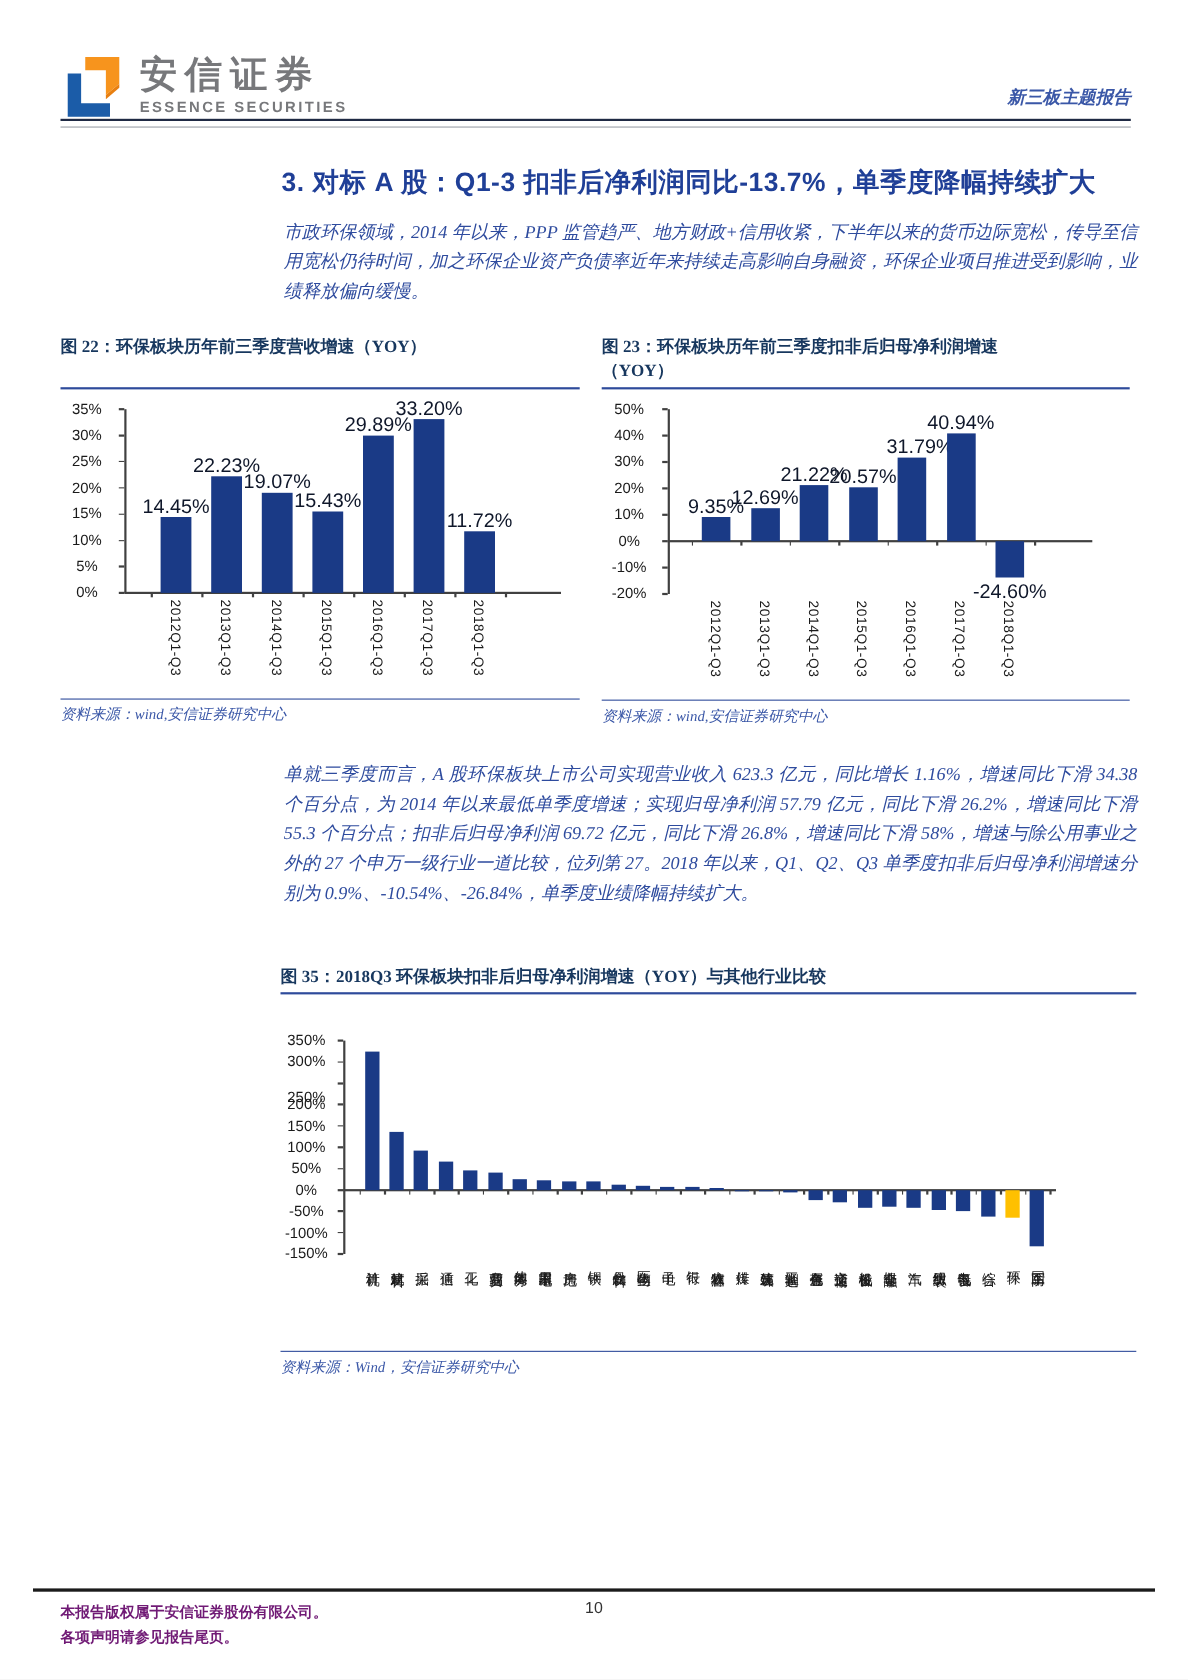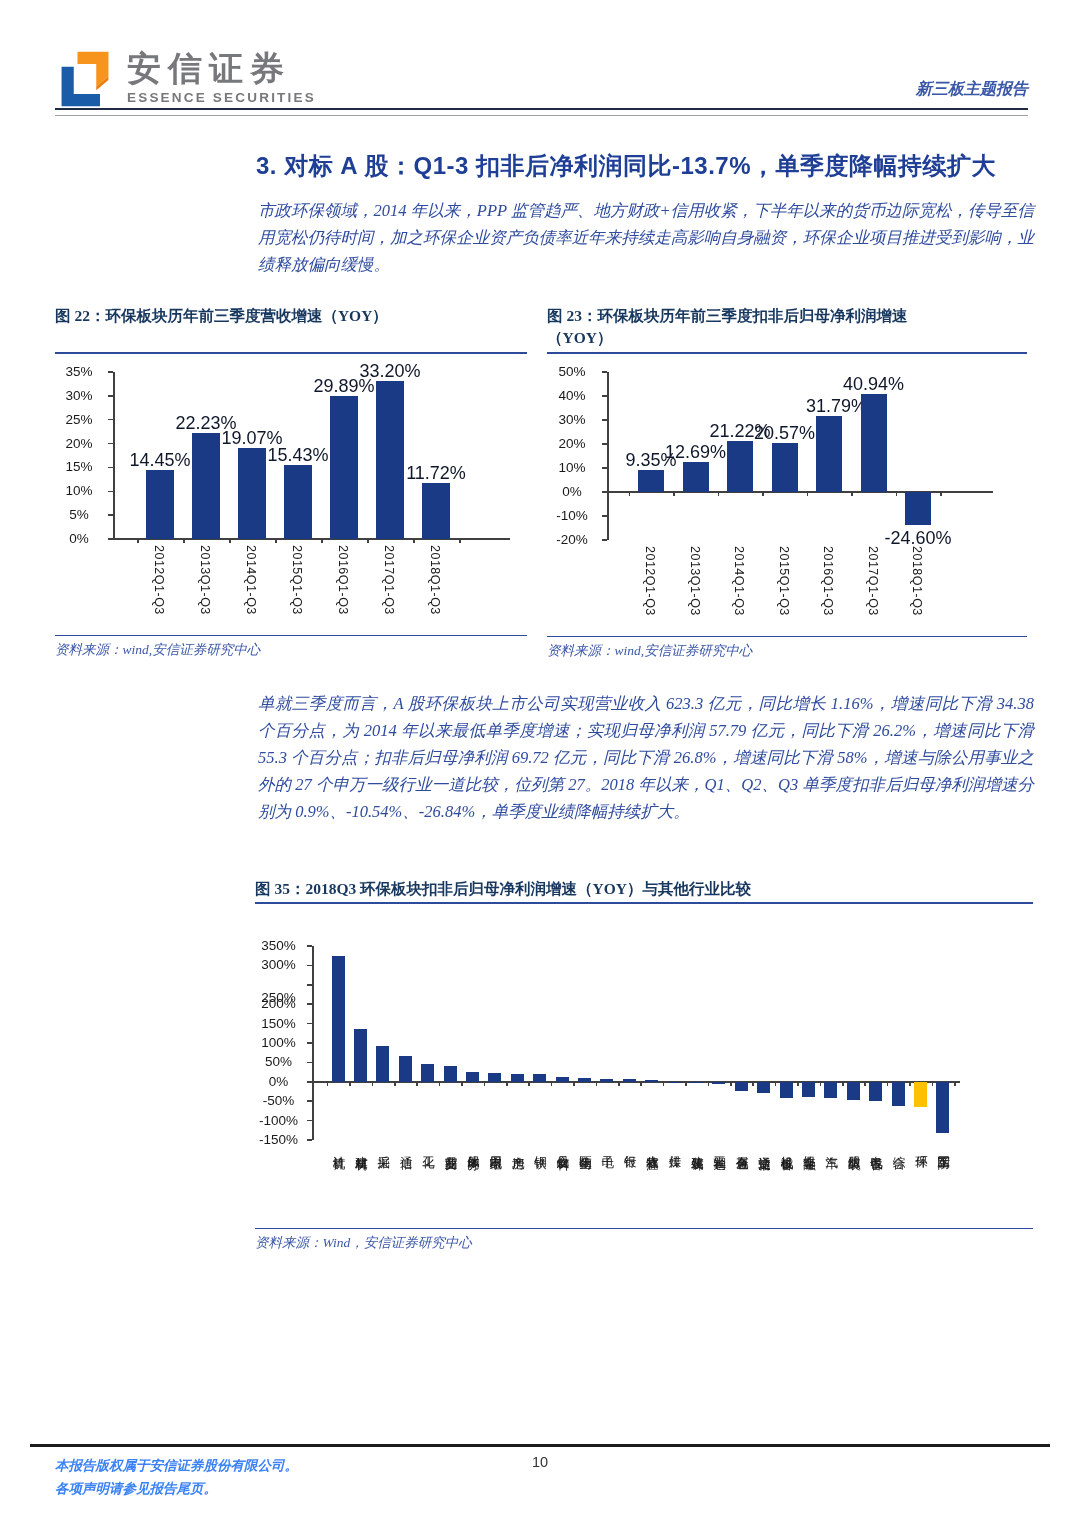--- a/index.html
+++ b/index.html
@@ -45,22 +45,22 @@
   .tickmark{position:absolute;background:#404040;}
   .axisline{position:absolute;background:#404040;}
   .bar{position:absolute;}
   .vlabel{position:absolute;text-align:center;font-size:18px;color:#0f172a;white-space:nowrap;}
   .xlabel{position:absolute;writing-mode:vertical-rl;font-size:12.5px;color:#1a1a1a;
           white-space:nowrap;letter-spacing:0.5px;}
 
   
   .footer-rule{position:absolute;top:1444px;left:30px;right:30px;height:2.5px;background:#1b1b1b;}
   .footer-copy{position:absolute;top:1454px;left:55px;
-               font-family:"Liberation Serif",serif;font-style:italic;font-weight:bold;
-               font-size:13.5px;line-height:23px;color:#3b82f6;}
+               font-family:"Liberation Serif",serif;font-weight:bold;
+               font-size:13.5px;line-height:23px;color:#701a75;}
   .page-num{position:absolute;top:1454px;left:0;right:0;text-align:center;
             font-size:14.5px;color:#333;}
 </style>
 </head>
 <body>
 
 <div class="page">
 
   <div class="header">
     <div class="brand">

